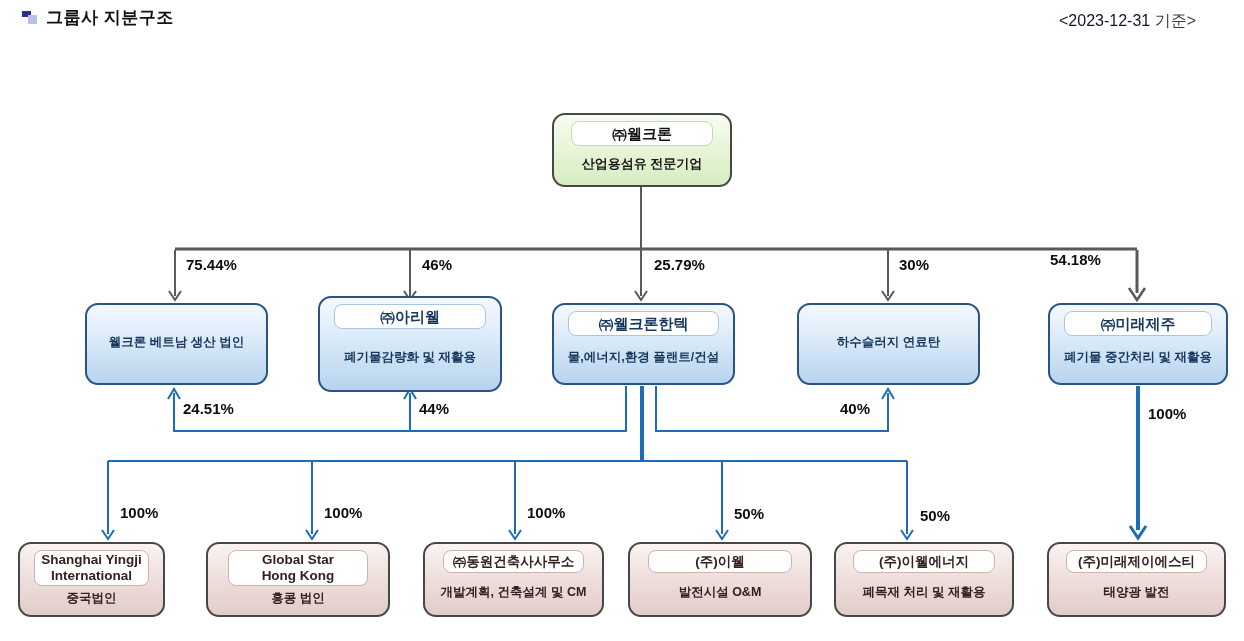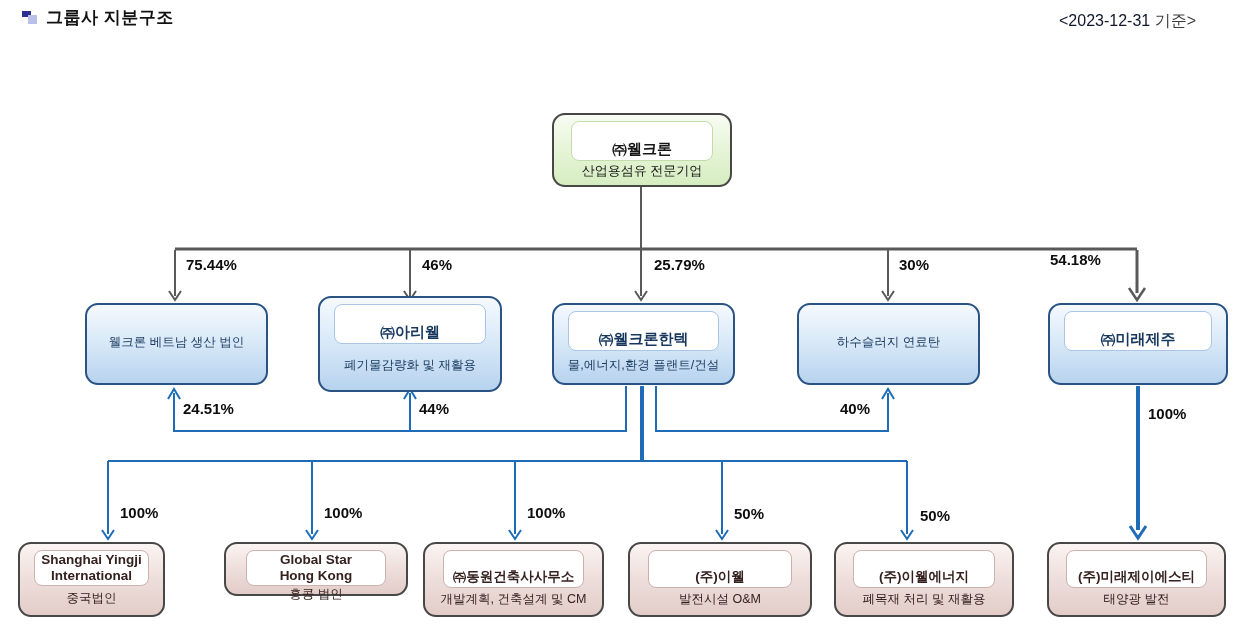--- a/index.html
+++ b/index.html
@@ -13,26 +13,26 @@
   .bullet .b1{position:absolute;left:0;top:0;width:9px;height:6px;background:#2c2f8f;}
   .bullet .b2{position:absolute;left:6px;top:4px;width:9px;height:9px;background:#b9c0ea;}
   .hdr-date{position:absolute;right:48px;top:11px;font-size:16px;white-space:nowrap;}
   .hdr-date .dv{font-weight:400;color:#0f172a;}
   .hdr-date .dl{font-weight:400;color:#3c3c3c;}
   
   svg.wires{position:absolute;left:0;top:0;pointer-events:none;}
   
   .node{position:absolute;border-radius:13px;display:flex;flex-direction:column;align-items:center;box-sizing:border-box;}
   .node .pill{
-    background:#ffffff;border-radius:8px;margin-top:6px;padding:18px 8px 2px;
+    background:#ffffff;border-radius:8px;margin-top:6px;padding:3px 8px 2px;
     font-weight:700;text-align:center;line-height:1.2;white-space:nowrap;
   }
   .node .sub{
     flex:1;display:flex;align-items:center;justify-content:center;
-    font-weight:400;font-size:12.5px;white-space:nowrap;padding-bottom:4px;
+    font-weight:700;font-size:12.5px;white-space:nowrap;padding-bottom:4px;
   }
   .root{border:2px solid #474747;background:linear-gradient(180deg,#f8fcf3 0%,#e9f5da 45%,#d5edc0 100%);}
   .root .pill{border:1px solid #c3ddaa;font-size:15px;color:#161616;min-width:70%;}
   .root .sub{color:#161616;font-size:13px;}
   .lvl2{border:2px solid #2a5383;background:linear-gradient(180deg,#f5f9fe 0%,#dcebf9 42%,#b7d3ee 100%);}
   .lvl2 .pill{border:1px solid #a9c6e4;font-size:15px;color:#17375d;min-width:74%;}
   .lvl2 .sub{color:#17375d;}
   .lvl3{border:2px solid #474747;background:linear-gradient(180deg,#faf4f2 0%,#efe0dd 45%,#e2ccc8 100%);}
   .lvl3 .pill{border:1px solid #cdb2ae;font-size:13.5px;color:#35211f;min-width:70%;}
   .lvl3 .sub{color:#35211f;}
@@ -128,30 +128,31 @@
   </div>
   <div class="node lvl2" style="left:552px;top:303px;width:183px;height:82px">
     <div class="pill">㈜웰크론한텍</div>
     <div class="sub">물,에너지,환경 플랜트/건설</div>
   </div>
   <div class="node lvl2" style="left:797px;top:303px;width:183px;height:82px">
     <div class="sub">하수슬러지 연료탄</div>
   </div>
   <div class="node lvl2" style="left:1048px;top:303px;width:180px;height:82px">
     <div class="pill">㈜미래제주</div>
+    <div class="sub">폐기물 중간처리 및 재활용</div>
   </div>
 
   <div class="node lvl3" style="left:18px;top:542px;width:147px;height:75px">
     <div class="pill two">
       <span class="tl">Shanghai Yingji</span>
       <span class="tl">International</span>
     </div>
     <div class="sub">중국법인</div>
   </div>
-  <div class="node lvl3" style="left:224px;top:542px;width:184px;height:54px">
+  <div class="node lvl3" style="left:206px;top:542px;width:184px;height:75px">
     <div class="pill two">
       <span class="tl">Global Star</span>
       <span class="tl">Hong Kong</span>
     </div>
     <div class="sub">홍콩 법인</div>
   </div>
   <div class="node lvl3" style="left:423px;top:542px;width:181px;height:75px">
     <div class="pill">㈜동원건축사사무소</div>
     <div class="sub">개발계획, 건축설계 및 CM</div>
   </div>

